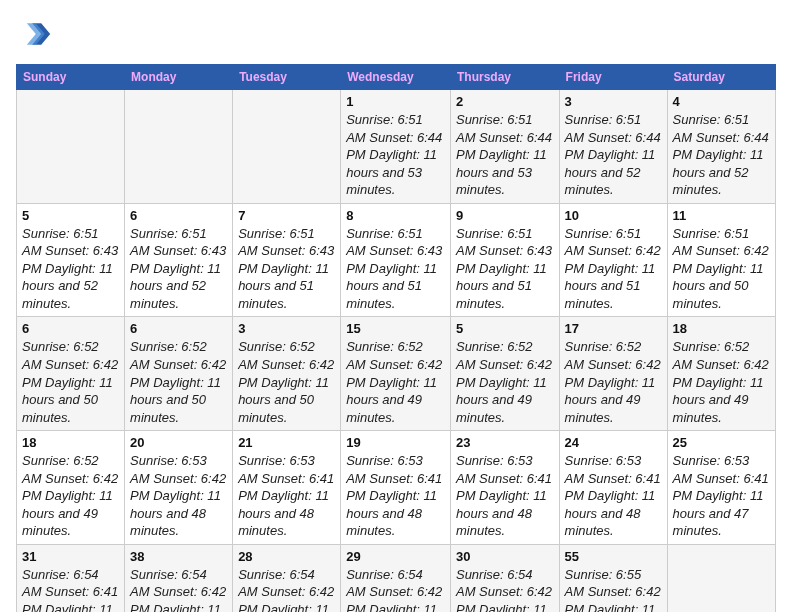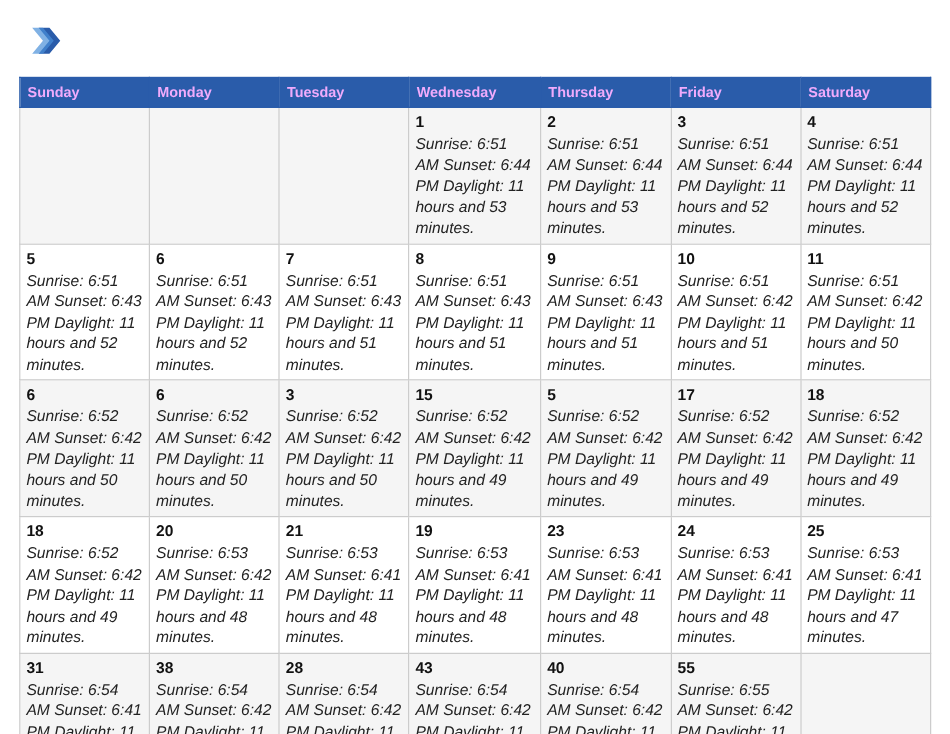--- a/index.html
+++ b/index.html
@@ -296,27 +296,27 @@
 Sunset: 6:42 PM
 Daylight: 11 hours and 47 minutes.</div>
         </td>
         <td>
           <span class="day-number">28</span>
           <div class="day-info">Sunrise: 6:54 AM
 Sunset: 6:42 PM
 Daylight: 11 hours and 47 minutes.</div>
         </td>
         <td>
-          <span class="day-number">43</span>
-          <div class="day-info">Sunrise: 6:54 AM
-Sunset: 6:42 PM
-Daylight: 11 hours and 47 minutes.</div>
-        </td>
-        <td>
-          <span class="day-number">40</span>
+          <span class="day-number">29</span>
+          <div class="day-info">Sunrise: 6:54 AM
+Sunset: 6:42 PM
+Daylight: 11 hours and 47 minutes.</div>
+        </td>
+        <td>
+          <span class="day-number">30</span>
           <div class="day-info">Sunrise: 6:54 AM
 Sunset: 6:42 PM
 Daylight: 11 hours and 47 minutes.</div>
         </td>
         <td>
           <span class="day-number">55</span>
           <div class="day-info">Sunrise: 6:55 AM
 Sunset: 6:42 PM
 Daylight: 11 hours and 47 minutes.</div>
         </td>

